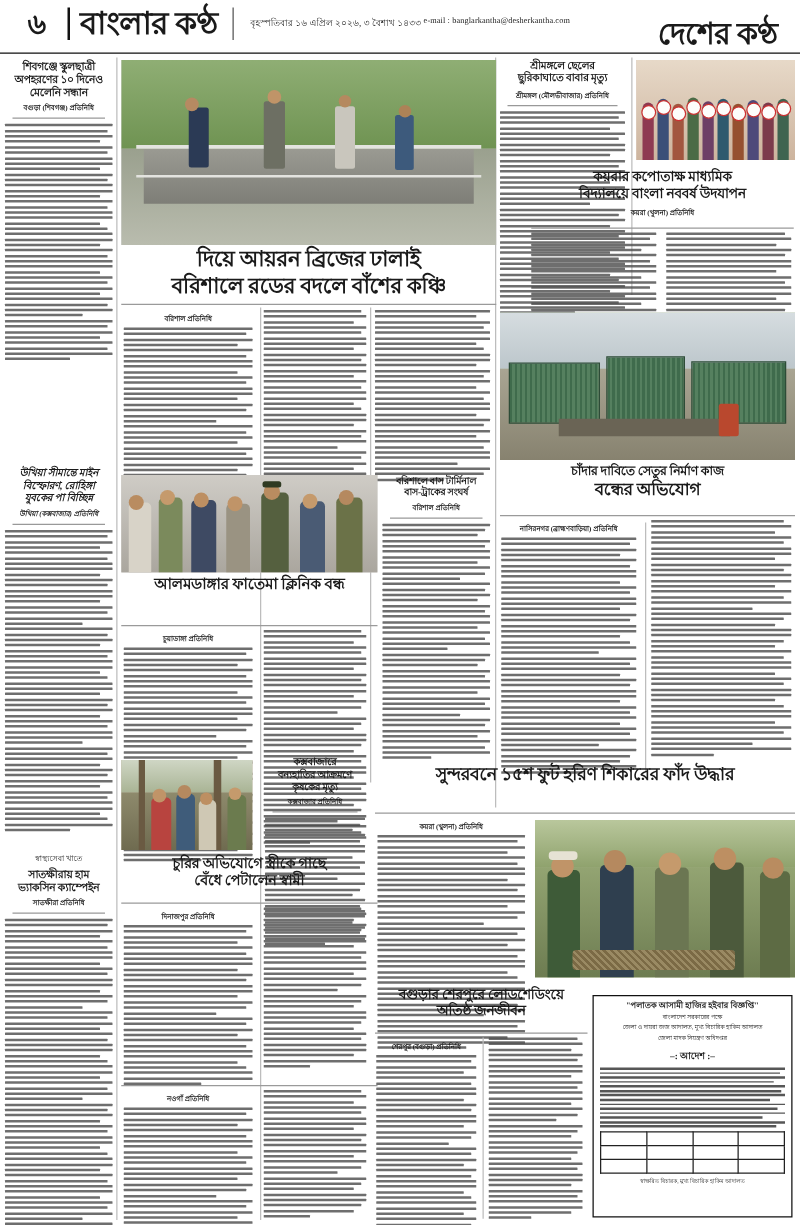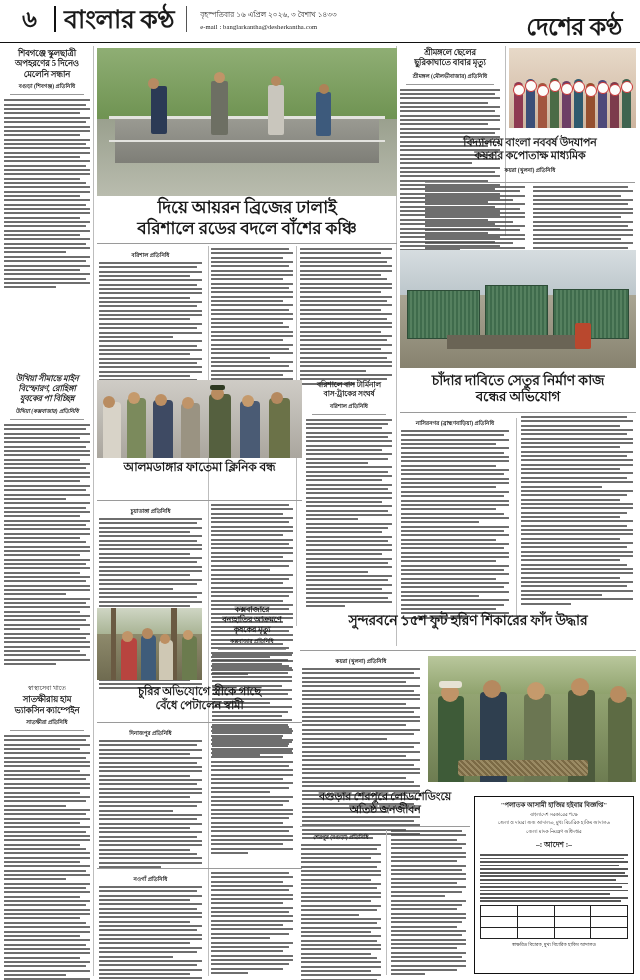--- a/index.html
+++ b/index.html
@@ -10,21 +10,21 @@
   }
   .page{position:absolute;inset:0;background:#fff;}
 
   
   .masthead{position:absolute;left:0;top:0;width:640px;height:44px;background:#fff;}
   .mast-inner{position:absolute;left:22px;top:6px;display:flex;align-items:center;gap:8px;}
   .page-no{font-size:23px;font-weight:700;line-height:1;padding-right:9px;letter-spacing:0;}
   .mast-rule{width:2px;height:26px;background:#111;}
   .mast-title{font-size:25px;font-weight:700;letter-spacing:-0.4px;line-height:1;white-space:nowrap;}
   .mast-rule2{width:1px;height:26px;background:#555;margin-left:4px;}
-  .mast-meta{display:flex;flex-direction:column;justify-content:center;gap:2px;margin-left:5px;}
+  .mast-meta{display:flex;flex-direction:row;justify-content:center;gap:2px;margin-left:5px;}
   .mast-date{font-size:7.2px;letter-spacing:.1px;white-space:nowrap;}
   .mast-mail{font-size:6.6px;letter-spacing:.1px;white-space:nowrap;}
   .brand{position:absolute;right:18px;top:8px;font-size:24px;font-weight:700;letter-spacing:-0.5px;
          font-family:"Liberation Serif",serif;}
   .mast-bottom-rule{position:absolute;left:0;top:42px;width:640px;height:1px;background:#111;}
 
   
   .col{position:absolute;box-sizing:border-box;}
   .hl{font-weight:700;text-align:center;line-height:1.22;letter-spacing:-.2px;}
   .kicker{font-size:6.2px;text-align:center;line-height:1.3;margin-bottom:2px;}
@@ -114,21 +114,21 @@
     <div class="mast-bottom-rule"></div>
   </div>
 
   <div class="vdiv" style="left:93px;top:46px;height:930px;"></div>
   <div class="vdiv" style="left:208px;top:246px;height:730px;"></div>
   <div class="vdiv" style="left:296px;top:246px;height:380px;"></div>
   <div class="vdiv" style="left:396px;top:46px;height:600px;"></div>
   <div class="vdiv" style="left:505px;top:46px;height:190px;"></div>
 
   <div class="col" style="left:4px;top:48px;width:86px;">
-    <div class="hl" style="font-size:8.6px;">শিবগঞ্জে স্কুলছাত্রী অপহরণের 5 দিনেও মেলেনি সন্ধান</div>
+    <div class="hl" style="font-size:8.6px;">শিবগঞ্জে স্কুলছাত্রী অপহরণের ১০ দিনেও মেলেনি সন্ধান</div>
     <div class="byline">বগুড়া (শিবগঞ্জ) প্রতিনিধি</div>
     <div class="hr-thin"></div>
     <div class="body">
       <span class="ln s100"></span>
         <span class="ln s95"></span>
         <span class="ln s100"></span>
         <span class="ln s88"></span>
       <span class="ln s100"></span>
         <span class="ln s95"></span>
         <span class="ln s100"></span>
@@ -369,22 +369,22 @@
     <div class="plac" style="left:40px;bottom:36px;"></div>
     <div class="plac" style="left:52px;bottom:33px;"></div>
     <div class="plac" style="left:64px;bottom:35px;"></div>
     <div class="plac" style="left:76px;bottom:31px;"></div>
     <div class="plac" style="left:88px;bottom:34px;"></div>
     <div class="plac" style="left:100px;bottom:32px;"></div>
     <div class="plac" style="left:112px;bottom:35px;"></div>
   </div>
 
   <div class="col" style="left:425px;top:136px;width:210px;">
+    <div class="hl" style="font-size:11px;">কয়রার কপোতাক্ষ মাধ্যমিক</div>
     <div class="hl" style="font-size:11px;">বিদ্যালয়ে বাংলা নববর্ষ উদযাপন</div>
-    <div class="hl" style="font-size:11px;">কয়রার কপোতাক্ষ মাধ্যমিক</div>
     <div class="byline">কয়রা (খুলনা) প্রতিনিধি</div>
   </div>
   <div class="hdiv" style="left:425px;top:182px;width:210px;"></div>
 
   <div class="col" style="left:425px;top:186px;width:100px;">
     <div class="body">
       <span class="ln s100"></span>
         <span class="ln s95"></span>
         <span class="ln s100"></span>
         <span class="ln s88"></span>
@@ -435,21 +435,21 @@
     <div class="sky" style="background:linear-gradient(#d6dde0,#bcc6cb);height:38%"></div>
     <div class="ground" style="background:linear-gradient(#a9a593,#87826f);height:62%"></div>
     <div class="tin" style="left:3%;top:34%;width:30%;height:40%;"></div>
     <div class="tin" style="left:36%;top:30%;width:26%;height:44%;"></div>
     <div class="tin" style="left:65%;top:33%;width:31%;height:41%;"></div>
     <div style="position:absolute;left:20%;top:72%;width:58%;height:12%;background:#6a6455;"></div>
     <div style="position:absolute;left:74%;top:62%;width:16px;height:26px;background:#b9482e;border-radius:2px;"></div>
   </div>
 
   <div class="col" style="left:400px;top:372px;width:236px;">
-    <div class="hl" style="font-size:14px;">চাঁদার দাবিতে সেতুর নির্মাণ কাজ</div>
+    <div class="hl" style="font-size:10px;">চাঁদার দাবিতে সেতুর নির্মাণ কাজ</div>
     <div class="hl" style="font-size:13.5px;">বন্ধের অভিযোগ</div>
   </div>
   <div class="hdiv" style="left:400px;top:412px;width:236px;"></div>
   <div class="vdiv" style="left:516px;top:418px;height:200px;"></div>
 
   <div class="col" style="left:401px;top:416px;width:108px;">
     <div class="byline">নাসিরনগর (ব্রাহ্মণবাড়িয়া) প্রতিনিধি</div>
     <div class="body">
       <span class="ln s100"></span>
         <span class="ln s95"></span>

